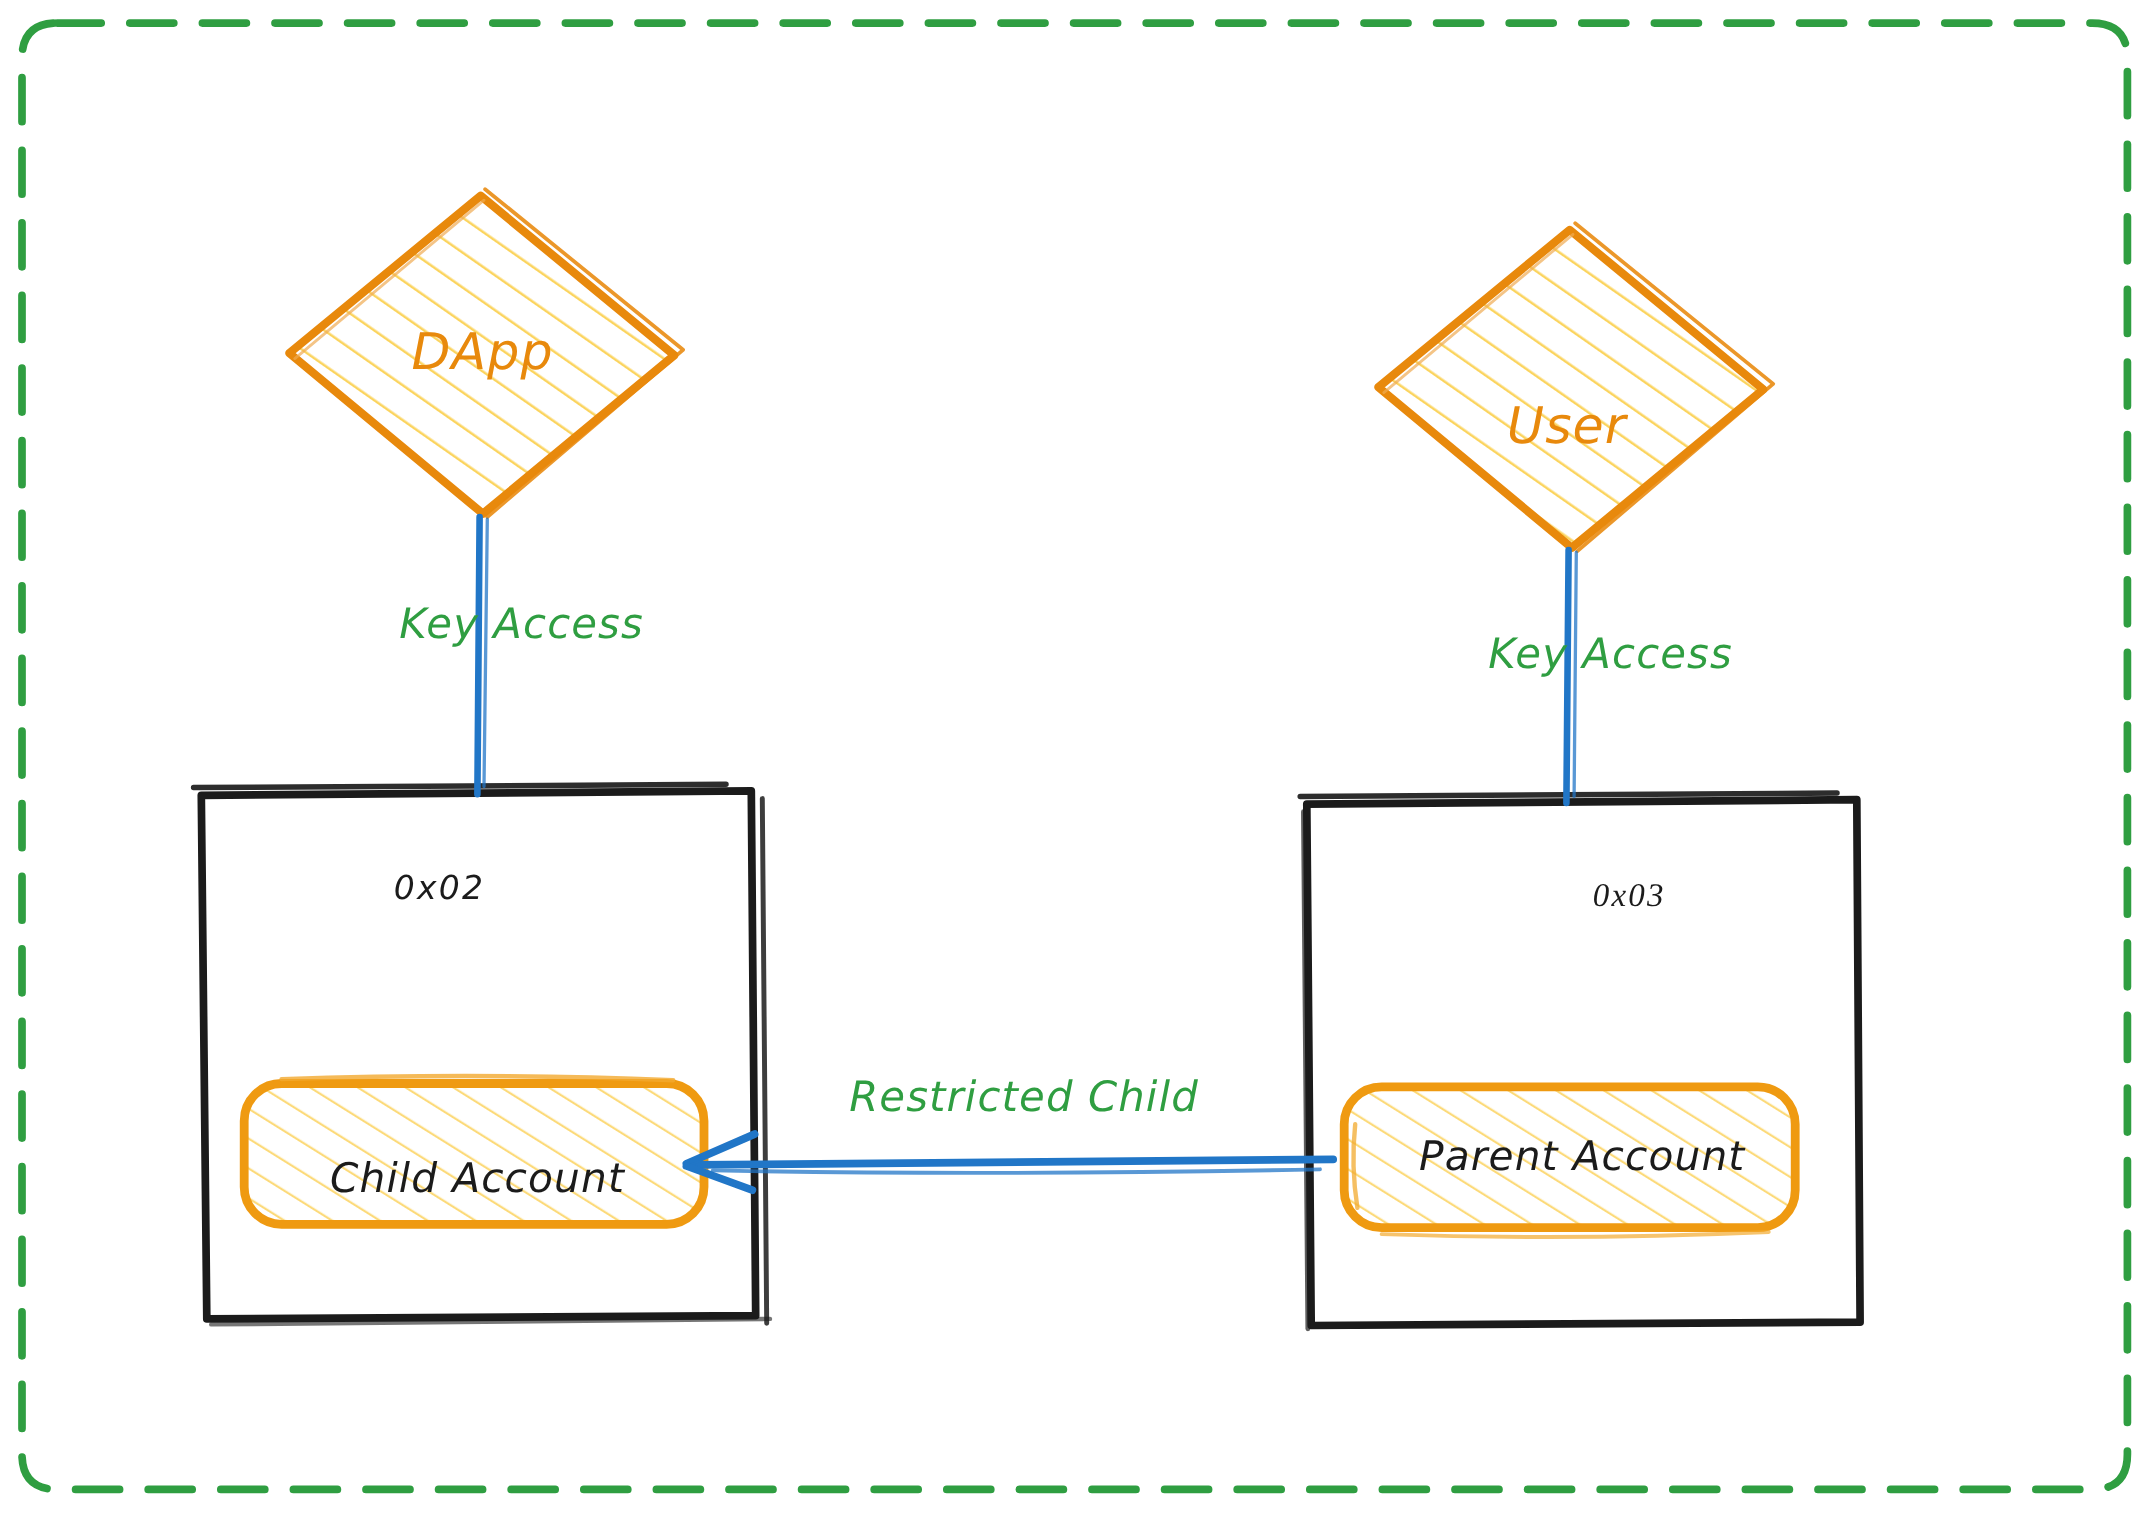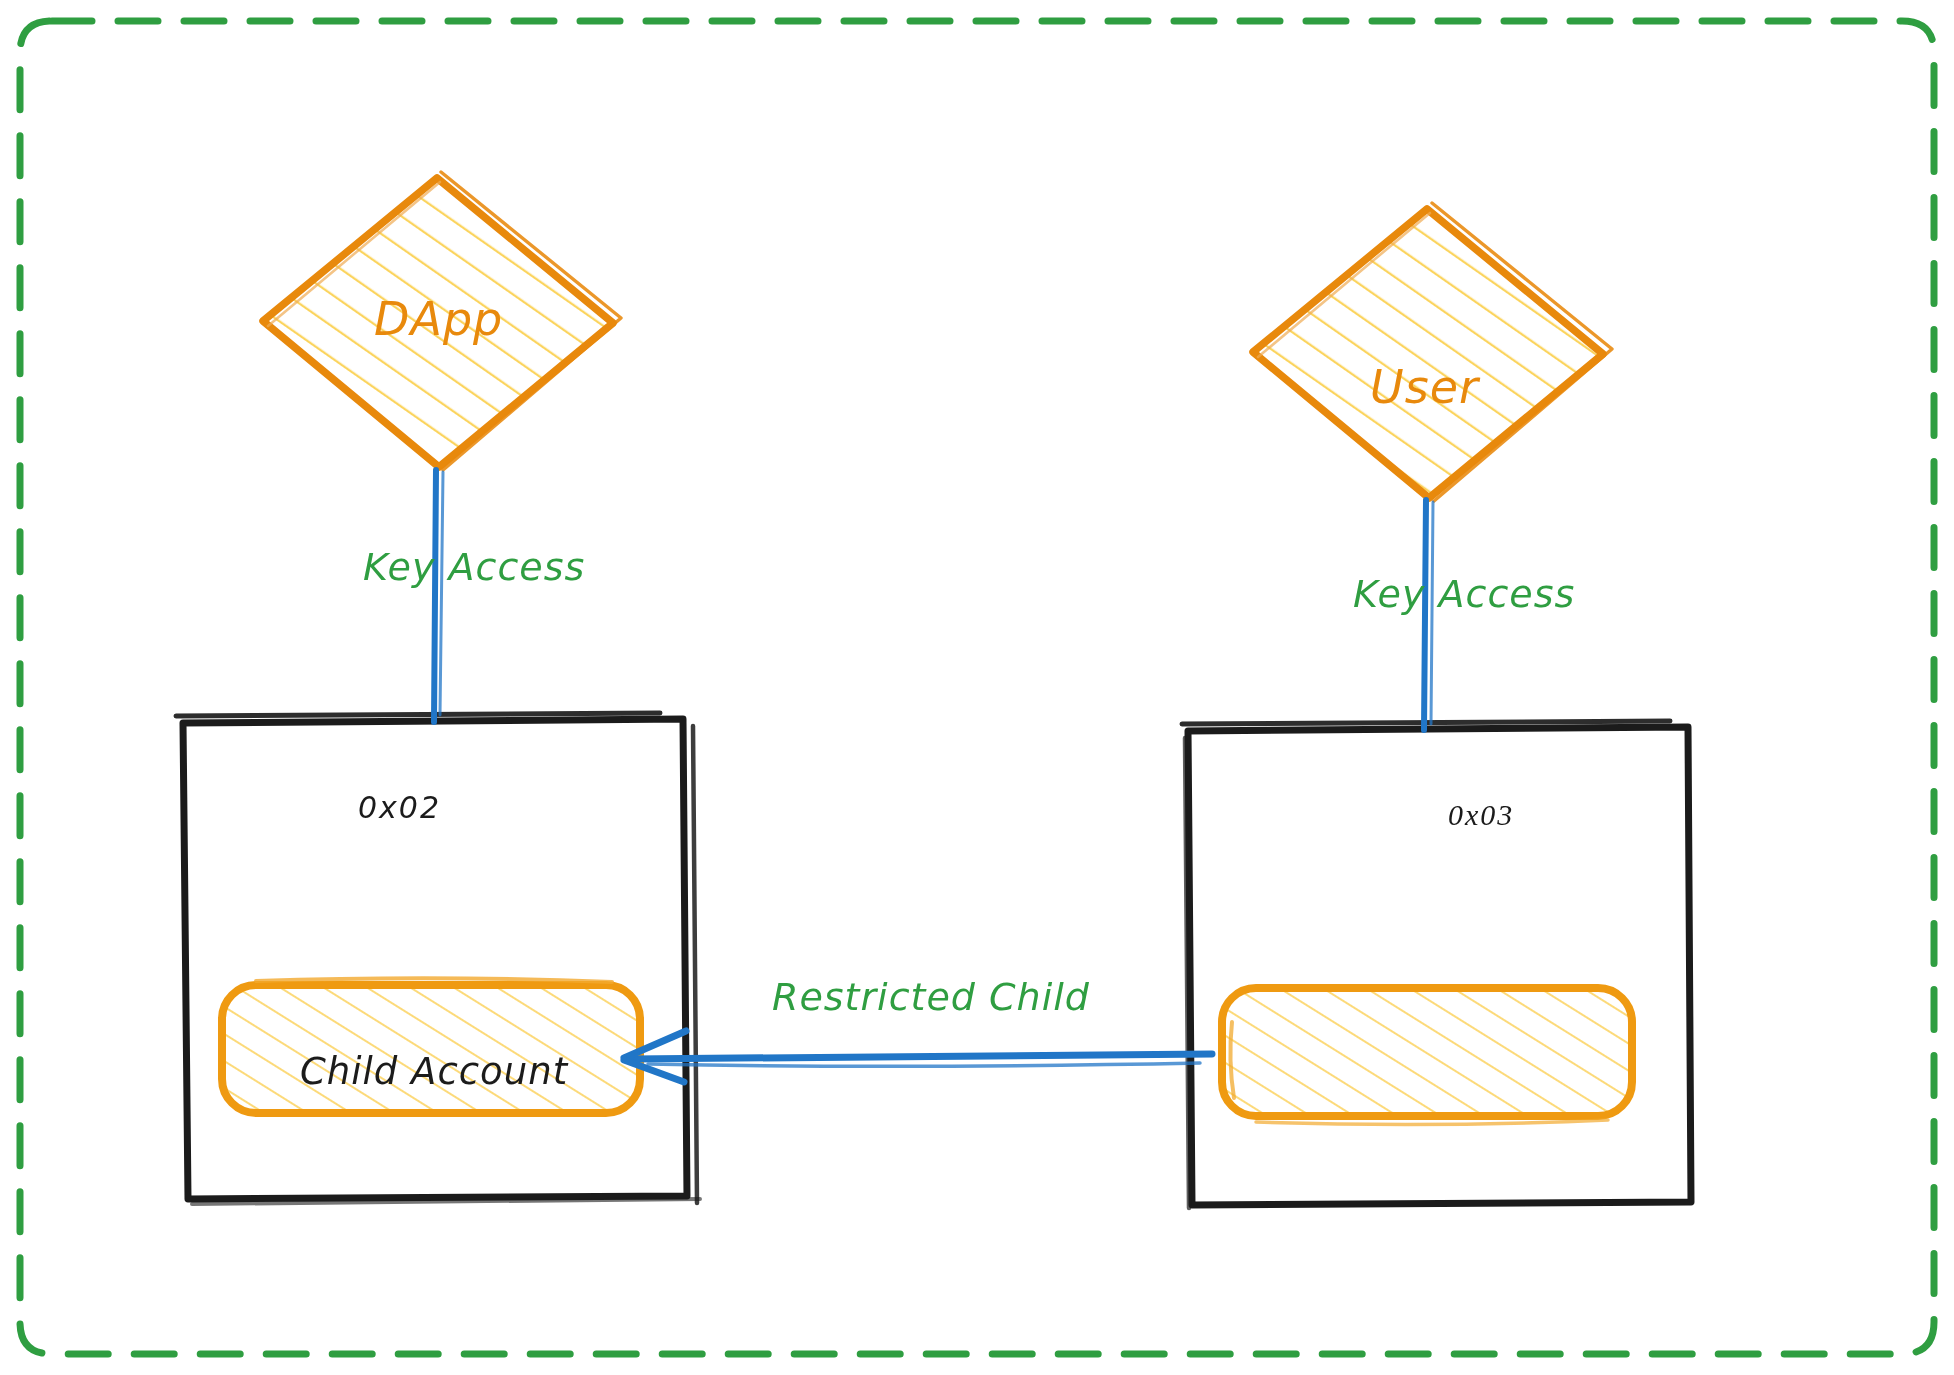--- a/index.html
+++ b/index.html
@@ -143,20 +143,21 @@
   <div class="lbl lbl-node" style="left:374px; top:292px;">DApp</div>
 
   <div class="lbl lbl-node" style="left:1370px; top:324px;margin-top:36px;">User</div>
 
   <div class="lbl lbl-box" style="left:358px; top:790px;">0x02</div>
 
   <div class="lbl lbl-box" style="left:1448px; top:798px;font-family:Liberation Serif, serif;">0x03</div>
 
   <div class="lbl lbl-pill" style="left:300px; top:1027px;margin-top:23px;">Child Account</div>
 
+  <div class="lbl lbl-pill" style="left:1290px; top:1030px;">Parent Account</div>
 
   <div class="lbl lbl-edge" style="left:363px; top:545px;">Key Access</div>
 
   <div class="lbl lbl-edge" style="left:1353px; top:572px;">Key Access</div>
 
   <div class="lbl lbl-edge" style="left:772px; top:975px;">Restricted Child</div>
 
 </div>
 
 </body></html>

